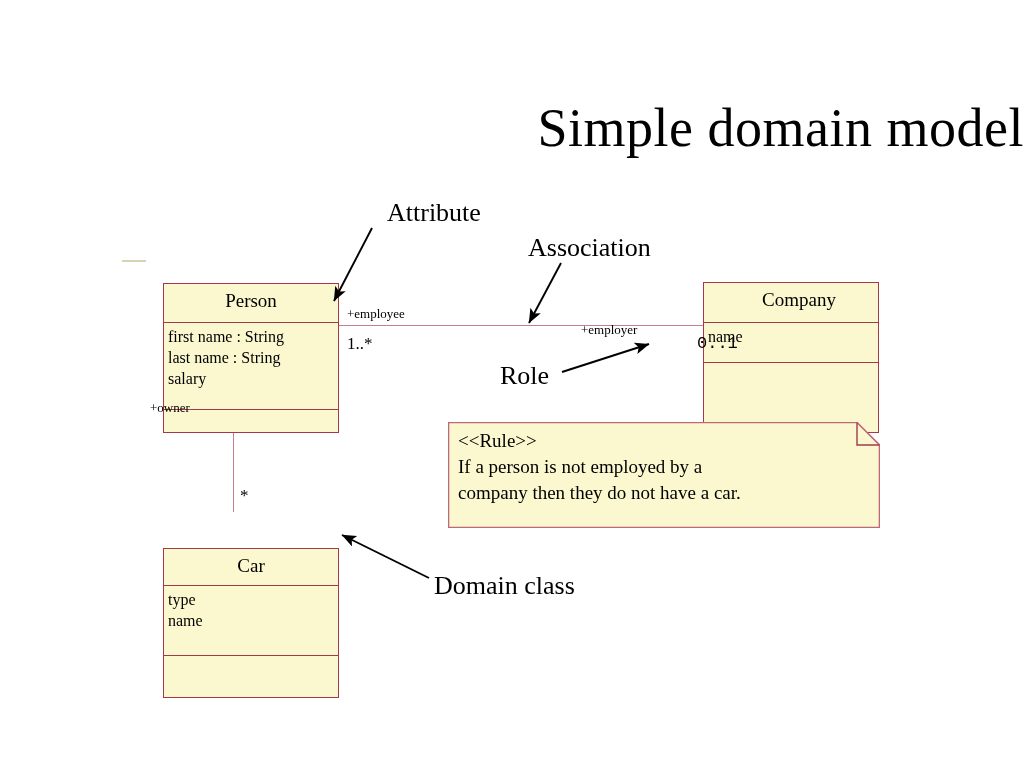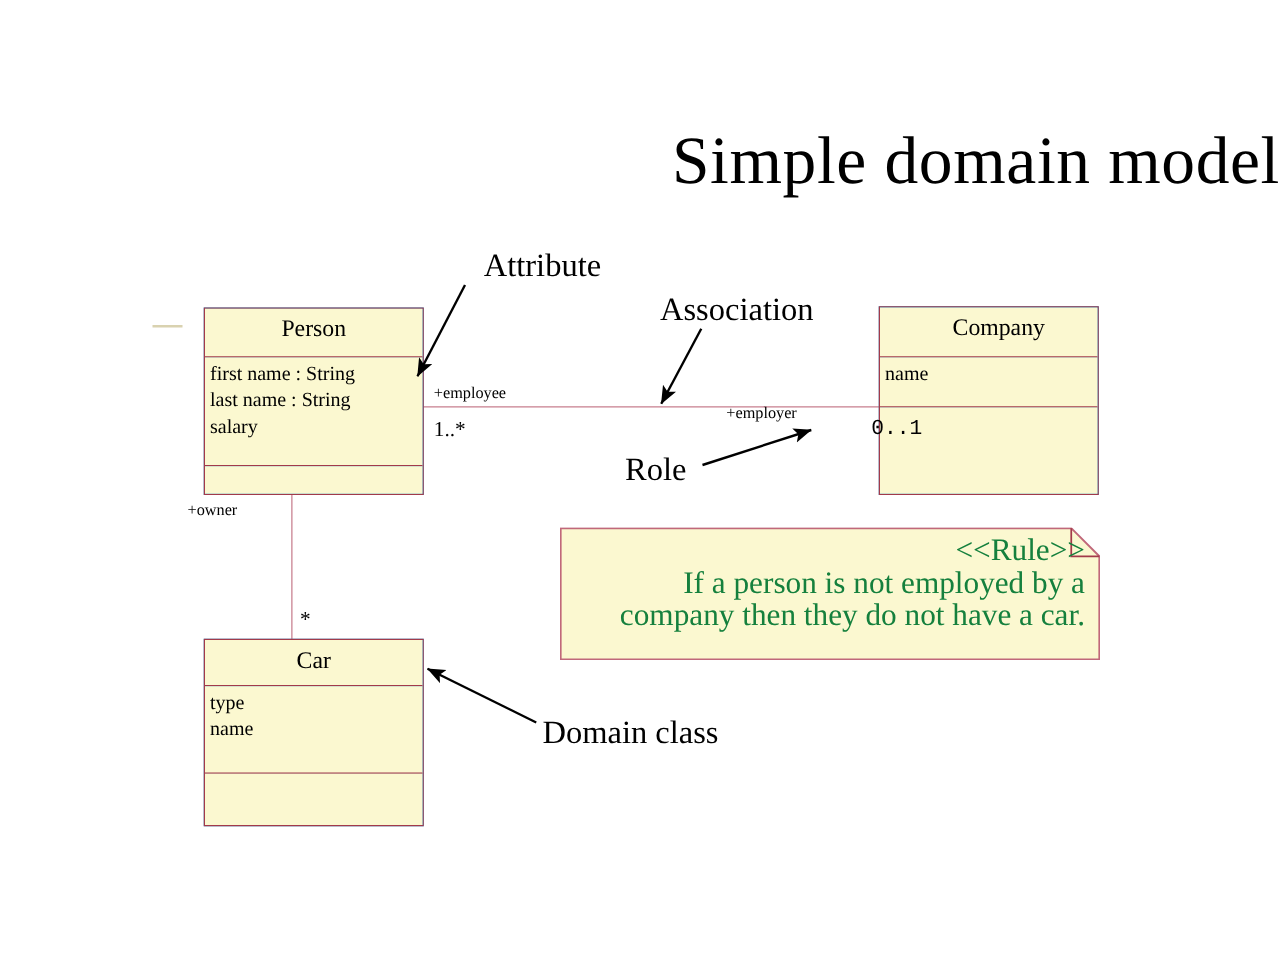--- a/index.html
+++ b/index.html
@@ -29,22 +29,23 @@
     font-weight: normal;
     letter-spacing: 0.5px;
     color: #000000;
     white-space: nowrap;
   }
 
   
   .uml-class {
     position: absolute;
     box-sizing: border-box;
-    background: #0ea5e9;
+    background: #0f172a;
     border: 1px solid #a23a4a;
+    margin-top: 37px;
   }
   .uml-compartment {
     box-sizing: border-box;
     background: #fbf8d0;
     overflow: hidden;
   }
   .cmp-name {
     text-align: center;
     font-size: 19px;
     line-height: 1.1;
@@ -73,24 +74,23 @@
   }
   .note-shape {
     position: absolute;
     inset: 0;
   }
   .note-text {
     position: absolute;
     left: 10px;
     top: 6px;
     right: 12px;
-    font-size: 25px;
+    font-size: 19px;
     line-height: 26px;
-    color: #15803d;
-    text-align: right;
+    color: #000000;
   }
   .note-text span { display: block; white-space: nowrap; }
 
   
   .assoc-line {
     position: absolute;
     background: #c77f8e;
   }
   .assoc-h { height: 1px; }
   .assoc-v { width: 1px; }

